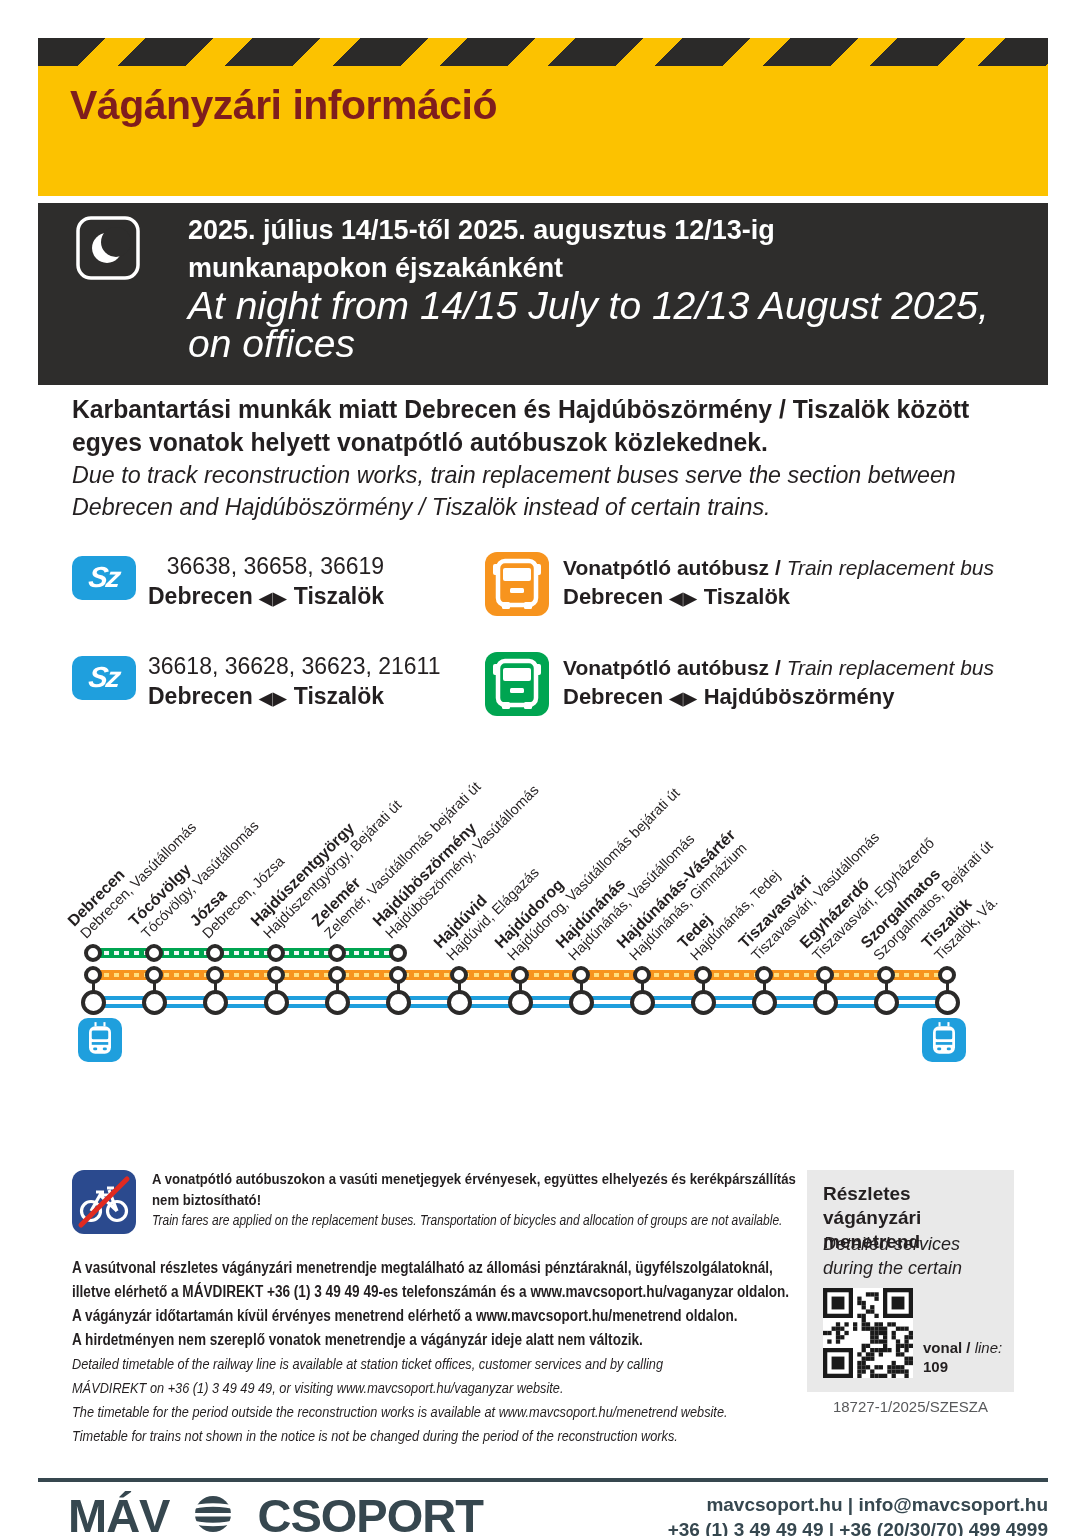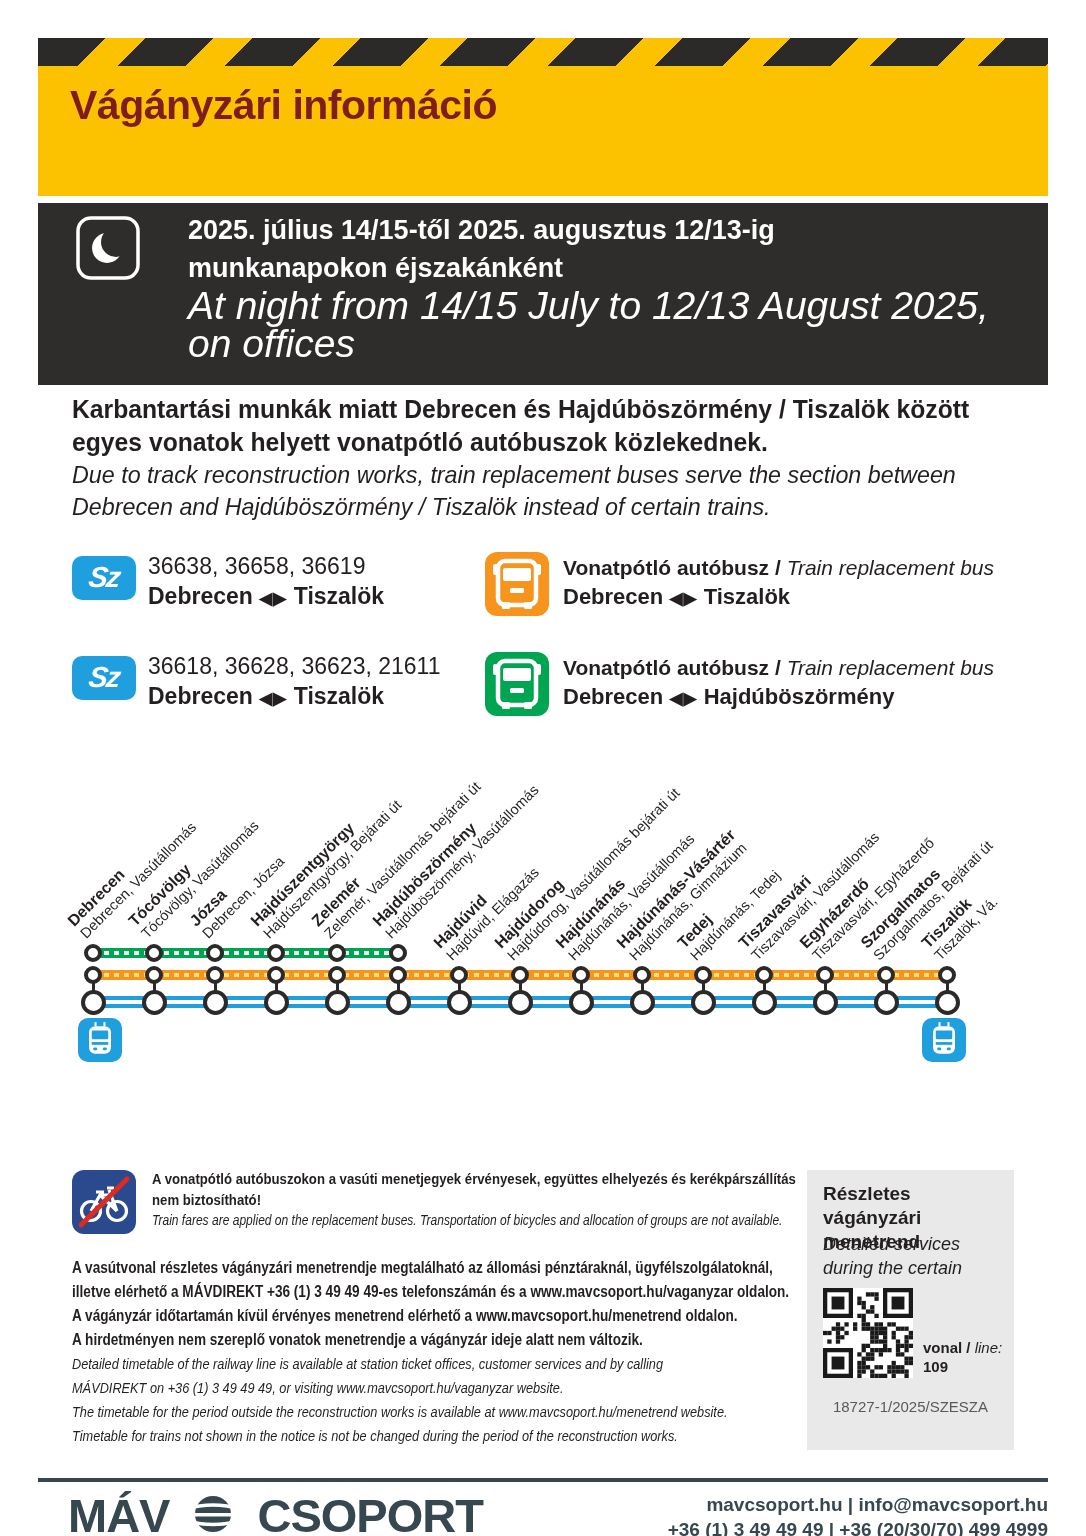--- a/index.html
+++ b/index.html
@@ -26,21 +26,21 @@
   .intro{position:absolute;left:72px;top:393px;width:960px;}
   .intro .hl{font-size:26px;font-weight:bold;line-height:33px;white-space:nowrap;transform:scaleX(.95);transform-origin:0 50%;}
   .intro .el{font-size:24px;font-style:italic;line-height:32px;white-space:nowrap;transform:scaleX(.97);transform-origin:0 50%;}
 
   
   .svc-row{position:absolute;height:70px;}
   .sz-badge{position:absolute;left:0;top:4px;width:64px;height:44px;background:var(--blue);border-radius:10px;
             color:#fff;text-align:center;font-weight:bold;font-style:italic;font-size:29px;line-height:42px;letter-spacing:-2px;}
   .sz-badge span{display:inline-block;transform:skewX(-8deg);}
   .svc-text{position:absolute;left:76px;top:0;}
-  .svc-nums{font-size:23px;line-height:29px;}
+  .svc-nums{font-size:23px;line-height:29px;text-align:right;}
   .svc-route{font-size:23px;line-height:30px;font-weight:bold;}
   .arrows{font-size:17px;letter-spacing:1px;}
   .bus-icon{position:absolute;left:0;top:0;width:64px;height:64px;border-radius:12px;}
   .bus-icon.orange{background:var(--orange);}
   .bus-icon.green{background:var(--green);}
   .bus-text{position:absolute;left:78px;top:2px;}
   .bus-l1{font-size:21px;line-height:28px;}
   .bus-l2{font-size:22px;line-height:30px;font-weight:bold;}
 
   
@@ -69,21 +69,21 @@
   .notice-text{position:absolute;left:80px;top:0;}
   .notice-text .hl{font-size:15.5px;font-weight:bold;line-height:21px;white-space:nowrap;transform:scaleX(.85);transform-origin:0 50%;}
   .notice-text .el{font-size:14.5px;font-style:italic;line-height:21px;white-space:nowrap;transform:scaleX(.83);transform-origin:0 50%;}
 
   
   .info{position:absolute;left:72px;top:1256px;}
   .info .hl{font-size:16px;font-weight:bold;line-height:24px;white-space:nowrap;transform:scaleX(.85);transform-origin:0 50%;}
   .info .el{font-size:15px;font-style:italic;line-height:24px;white-space:nowrap;transform:scaleX(.85);transform-origin:0 50%;}
 
   
-  .panel{position:absolute;left:807px;top:1170px;width:207px;height:280px;background:#e9e9e9;}
+  .panel{position:absolute;left:807px;top:1170px;width:207px;height:222px;background:#e9e9e9;}
   .panel-title{position:absolute;left:16px;top:12px;font-size:19px;font-weight:bold;line-height:24px;}
   .panel-sub{position:absolute;left:16px;top:62px;font-size:18px;font-style:italic;line-height:24px;}
   .qr{position:absolute;left:16px;top:118px;width:90px;height:90px;}
   .vonal{position:absolute;left:116px;top:168px;font-size:15px;line-height:19px;}
   .doc-number{position:absolute;left:807px;top:1398px;width:207px;text-align:center;font-size:15px;color:#58595b;}
 
   
   .footer-rule{position:absolute;left:38px;top:1478px;width:1010px;height:4px;background:var(--slate);}
   .brand{position:absolute;left:68px;top:1488px;display:flex;align-items:center;gap:8px;color:var(--slate);}
   .brand .t{font-size:47px;font-weight:900;letter-spacing:-1px;}

